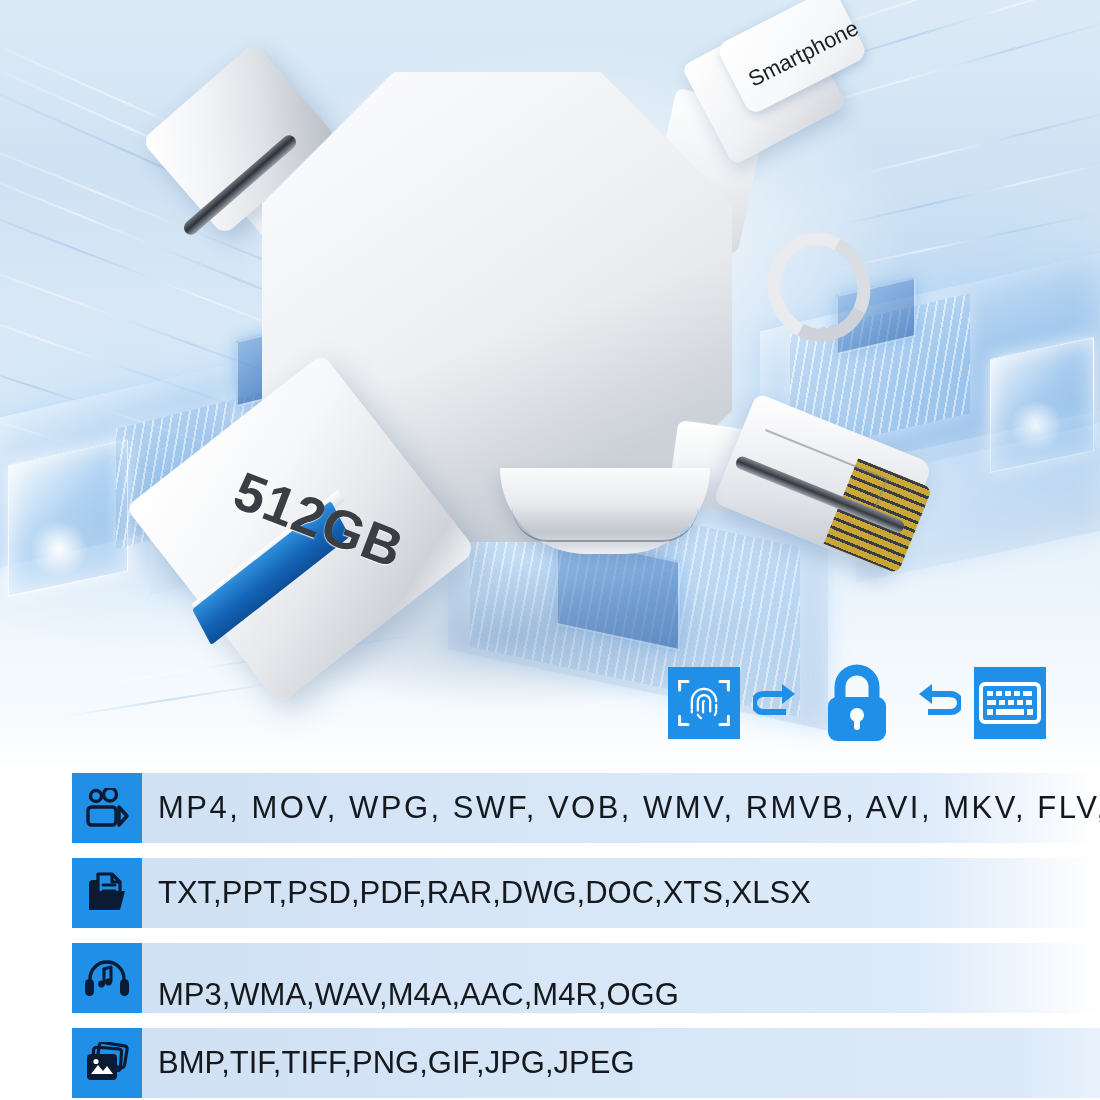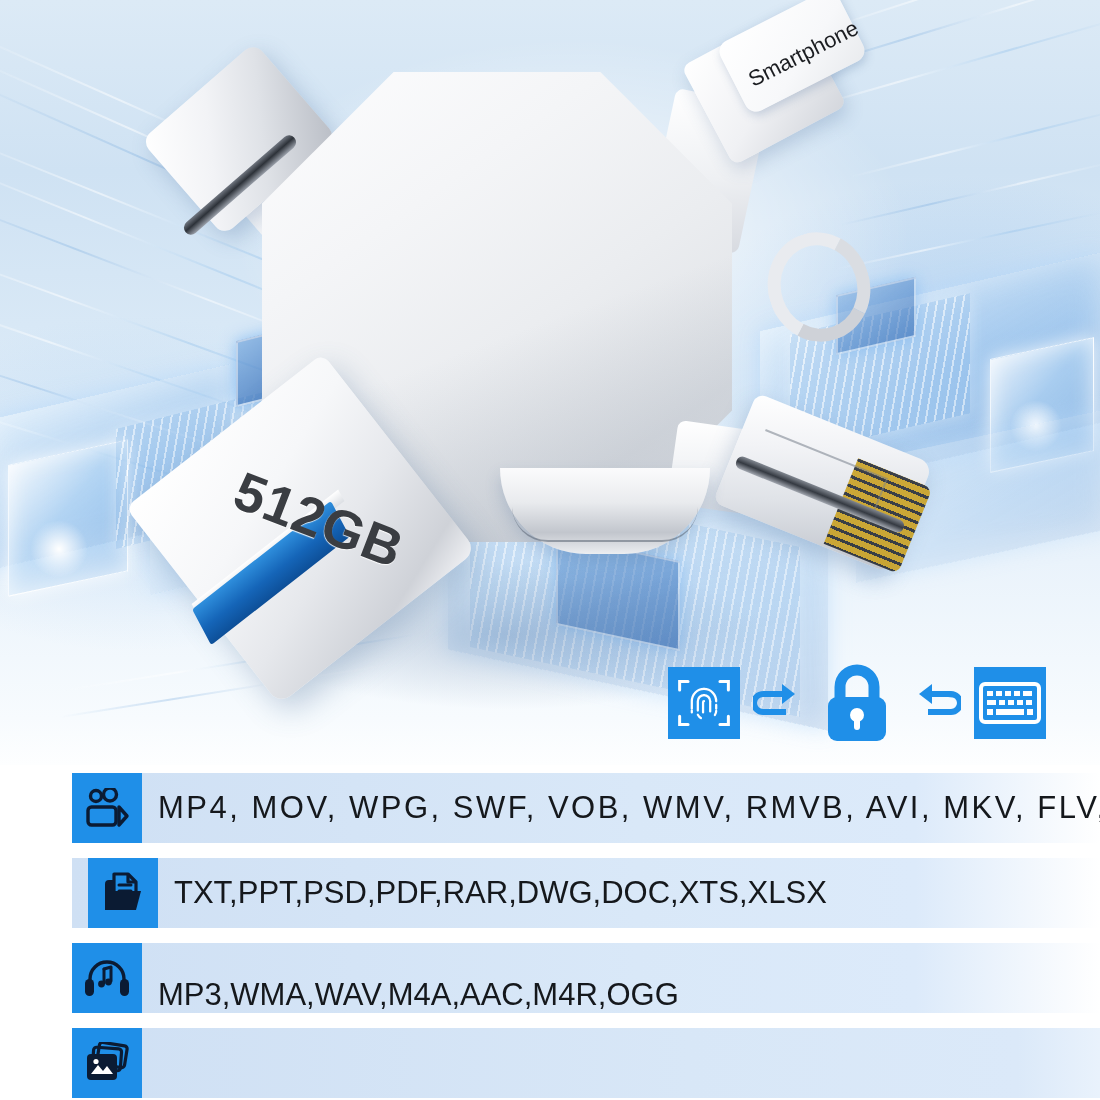--- a/index.html
+++ b/index.html
@@ -387,21 +387,21 @@
           <circle cx="12" cy="8" r="5.5" fill="none" stroke="#0b1b33" stroke-width="3.4"></circle>
           <circle cx="26" cy="6.5" r="6.5" fill="none" stroke="#0b1b33" stroke-width="3.4"></circle>
           <rect x="4" y="19" width="28" height="18" rx="3.5" fill="none" stroke="#0b1b33" stroke-width="3.4"></rect>
           <path d="M35 19l8 9-8 9z" fill="none" stroke="#0b1b33" stroke-width="3.4" stroke-linejoin="round"></path>
         </svg>
       </div>
       <div class="ftext wide">MP4, MOV, WPG, SWF, VOB, WMV, RMVB, AVI, MKV, FLV, 3GP, RM</div>
     </div>
 
     <div class="fband" style="top:93px;"></div>
-    <div class="frow" style="top:93px;margin-left:16px;">
+    <div class="frow" style="top:93px;">
       <div class="ftile">
         <svg width="44" height="44" viewBox="0 0 44 44">
           <path d="M13 3h14l8 8v18H13z" fill="none" stroke="#0b1b33" stroke-width="3.2" stroke-linejoin="round"></path>
           <path d="M27 3v8h8" fill="none" stroke="#0b1b33" stroke-width="3.2" stroke-linejoin="round"></path>
           <path d="M18 14h12M18 20h12" stroke="#0b1b33" stroke-width="3" stroke-linecap="round"></path>
           <path d="M8 9h5v22h22v3a4 4 0 0 1-4 4H8a4 4 0 0 1-4-4V13a4 4 0 0 1 4-4z" fill="#0b1b33"></path>
           <path d="M4 20h36l-5 19H4z" fill="#0b1b33"></path>
         </svg>
       </div>
       <div class="ftext">TXT,PPT,PSD,PDF,RAR,DWG,DOC,XTS,XLSX</div>
@@ -428,16 +428,17 @@
     <div class="frow" style="top:263px;">
       <div class="ftile">
         <svg width="46" height="42" viewBox="0 0 46 42">
           <rect x="14" y="2" width="28" height="22" rx="3" fill="none" stroke="#0b1b33" stroke-width="3.2" transform="rotate(9 28 13)"></rect>
           <rect x="9" y="6" width="28" height="22" rx="3" fill="none" stroke="#0b1b33" stroke-width="3.2" transform="rotate(4 23 17)"></rect>
           <rect x="3" y="12" width="30" height="26" rx="4" fill="#0b1b33"></rect>
           <path d="M7 32l7-9 5 6 4-5 6 8z" fill="#ffffff"></path>
           <circle cx="12" cy="19.5" r="2.6" fill="#ffffff"></circle>
         </svg>
       </div>
+      <div class="ftext">BMP,TIF,TIFF,PNG,GIF,JPG,JPEG</div>
     </div>
   </div>
 
 </div>
 
 </body></html>

